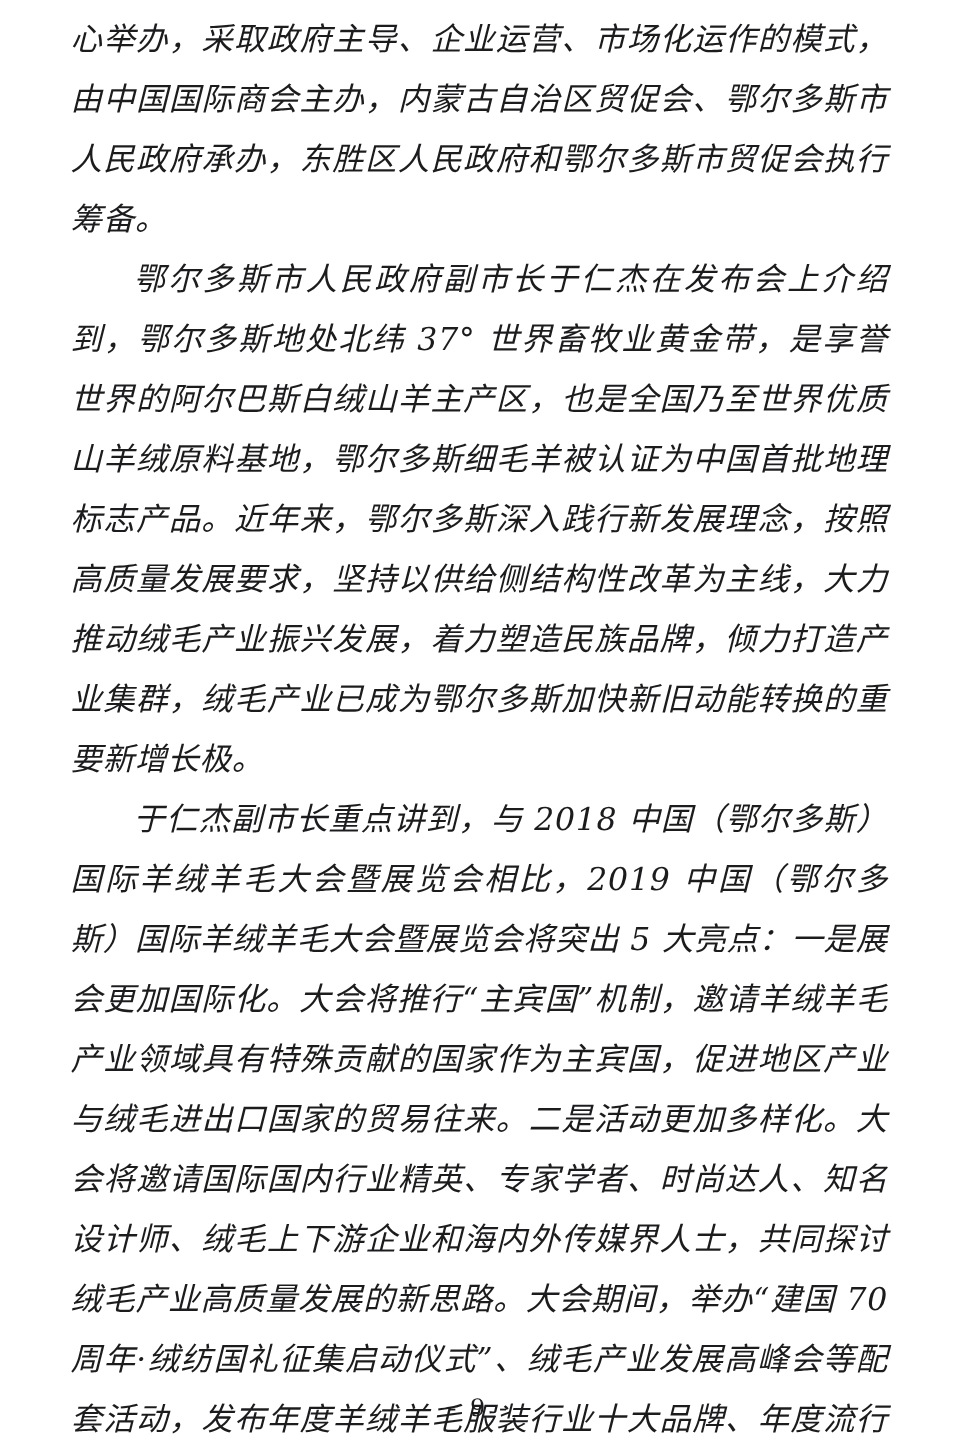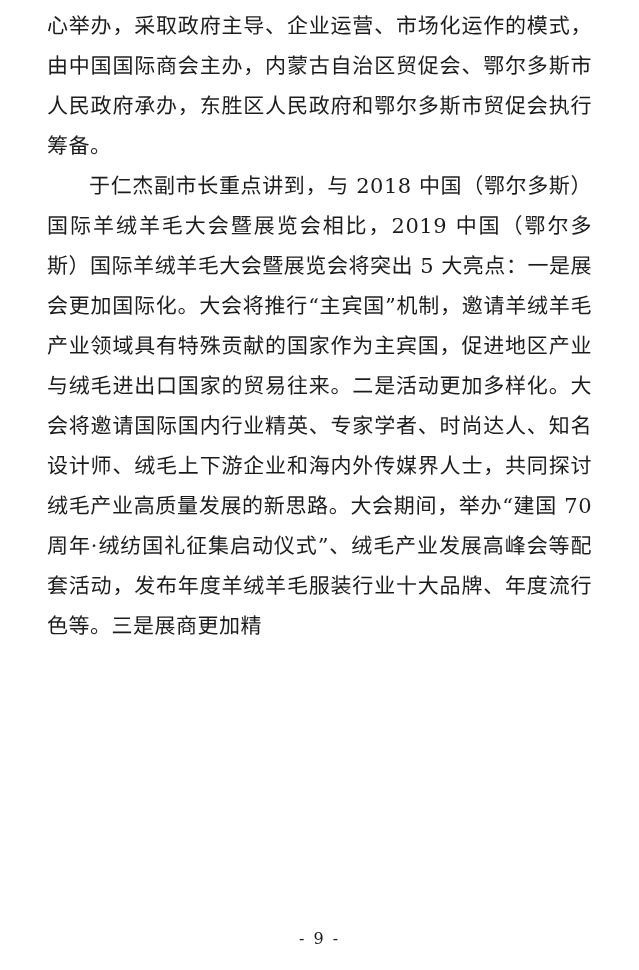--- a/index.html
+++ b/index.html
@@ -22,20 +22,21 @@
     width: 545px;
     color: #1c1c1e;
   }
   .content p {
     margin: 0;
     font-size: 21px;
     line-height: 40px;
     text-align: justify;
     text-justify: inter-ideograph;
     letter-spacing: 0.5px;
+    font-style: italic;
   }
   .content p.indent {
     text-indent: 2em;
   }
   .page-number {
     position: absolute;
     bottom: 22px;
     left: 0;
     width: 100%;
     text-align: center;
@@ -44,16 +45,17 @@
     letter-spacing: 2px;
     font-family: "DejaVu Serif", "Liberation Serif", serif;
   }
 </style>
 </head>
 <body>
 
 <div class="page">
   <div class="content">
     <p>心举办，采取政府主导、企业运营、市场化运作的模式，由中国国际商会主办，内蒙古自治区贸促会、鄂尔多斯市人民政府承办，东胜区人民政府和鄂尔多斯市贸促会执行筹备。</p>
+    <p class="indent">鄂尔多斯市人民政府副市长于仁杰在发布会上介绍到，鄂尔多斯地处北纬 37° 世界畜牧业黄金带，是享誉世界的阿尔巴斯白绒山羊主产区，也是全国乃至世界优质山羊绒原料基地，鄂尔多斯细毛羊被认证为中国首批地理标志产品。近年来，鄂尔多斯深入践行新发展理念，按照高质量发展要求，坚持以供给侧结构性改革为主线，大力推动绒毛产业振兴发展，着力塑造民族品牌，倾力打造产业集群，绒毛产业已成为鄂尔多斯加快新旧动能转换的重要新增长极。</p>
     <p class="indent">于仁杰副市长重点讲到，与 2018 中国（鄂尔多斯）国际羊绒羊毛大会暨展览会相比，2019 中国（鄂尔多斯）国际羊绒羊毛大会暨展览会将突出 5 大亮点：一是展会更加国际化。大会将推行“主宾国”机制，邀请羊绒羊毛产业领域具有特殊贡献的国家作为主宾国，促进地区产业与绒毛进出口国家的贸易往来。二是活动更加多样化。大会将邀请国际国内行业精英、专家学者、时尚达人、知名设计师、绒毛上下游企业和海内外传媒界人士，共同探讨绒毛产业高质量发展的新思路。大会期间，举办“建国 70 周年·绒纺国礼征集启动仪式”、绒毛产业发展高峰会等配套活动，发布年度羊绒羊毛服装行业十大品牌、年度流行色等。三是展商更加精</p>
   </div>
   <div class="page-number">- 9 -</div>
 </div>
 
 </body></html>

